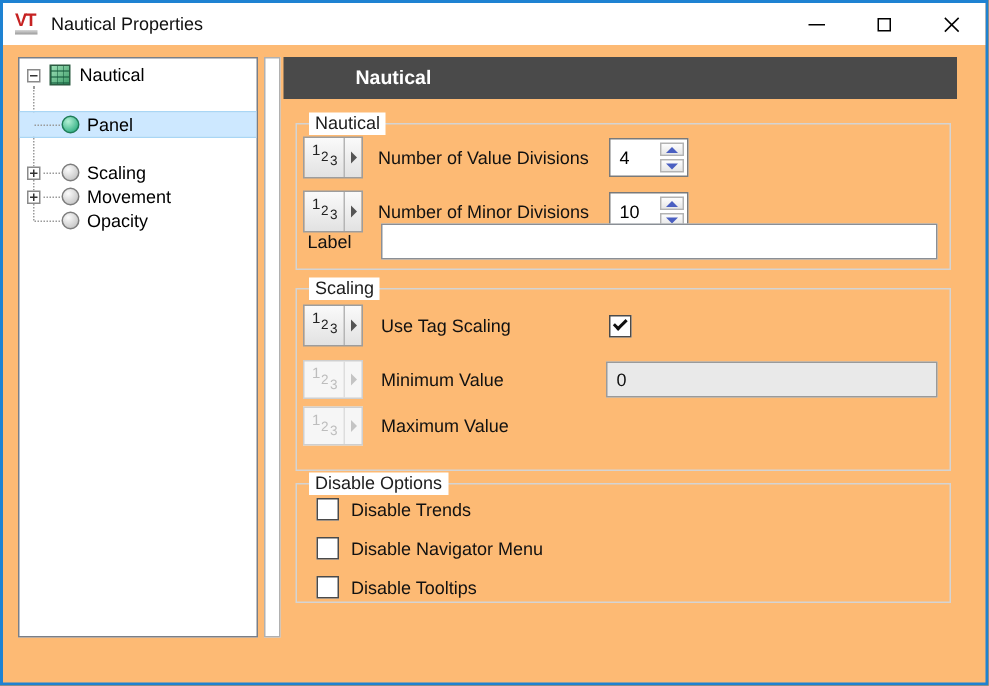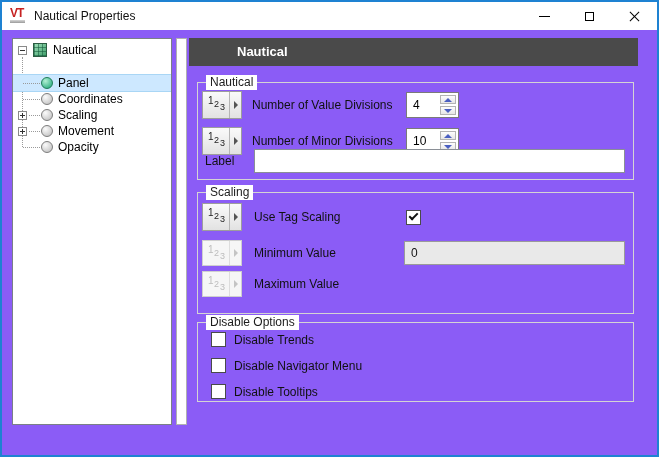--- a/index.html
+++ b/index.html
@@ -1,20 +1,20 @@
 <!DOCTYPE html>
 <html><head>
 <meta charset="utf-8">
 <style>
   * { margin:0; padding:0; box-sizing:border-box; }
   html,body { background:#777; }
   body { font-family:"Liberation Sans","DejaVu Sans",sans-serif; }
 
   .window {
-    position:relative; width:659px; height:457px; background:#8b5cf6;
+    position:relative; width:659px; height:457px; background:#fdba74;
     border:2px solid #1e82d2; overflow:hidden; font-size:12px; color:#000;
   }
 
   
   .titlebar { position:absolute; left:0; top:0; width:655px; height:28px; background:#fff; }
   .vt-logo { position:absolute; left:8px; top:5px; width:18px; height:17px; }
   .vt-logo .vt-text { color:#c62222; font-weight:bold; font-size:12px; line-height:12px; letter-spacing:-1px; display:block; }
   .vt-logo .vt-bar { display:block; width:15px; height:3px; margin-top:1px;
     background:linear-gradient(#d7d7d7,#9a9a9a); }
   .title-text { position:absolute; left:32px; top:0; line-height:28px; font-size:12px; color:#111; }
@@ -153,25 +153,20 @@
         <span class="rowlabel" style="left:40px;">Nautical</span>
       </div>
 
 
       <div class="tree-row row-sel" style="top:36px;">
         <div class="hdash" style="left:10px; width:17px;"></div>
         <div class="icon-circle green"></div>
         <span class="rowlabel" style="left:45px;">Panel</span>
       </div>
 
-      <div class="tree-row" style="top:52px;">
-        <div class="hdash" style="left:10px; width:17px;"></div>
-        <div class="icon-circle"></div>
-        <span class="rowlabel" style="left:45px;">Coordinates</span>
-      </div>
 
       <div class="tree-row" style="top:68px;">
         <div class="expander" style="left:5px;">
             <span class="h"></span>
             <span class="v"></span>
           </div>
         <div class="hdash" style="left:16px; width:11px;"></div>
         <div class="icon-circle"></div>
         <span class="rowlabel" style="left:45px;">Scaling</span>
       </div>

